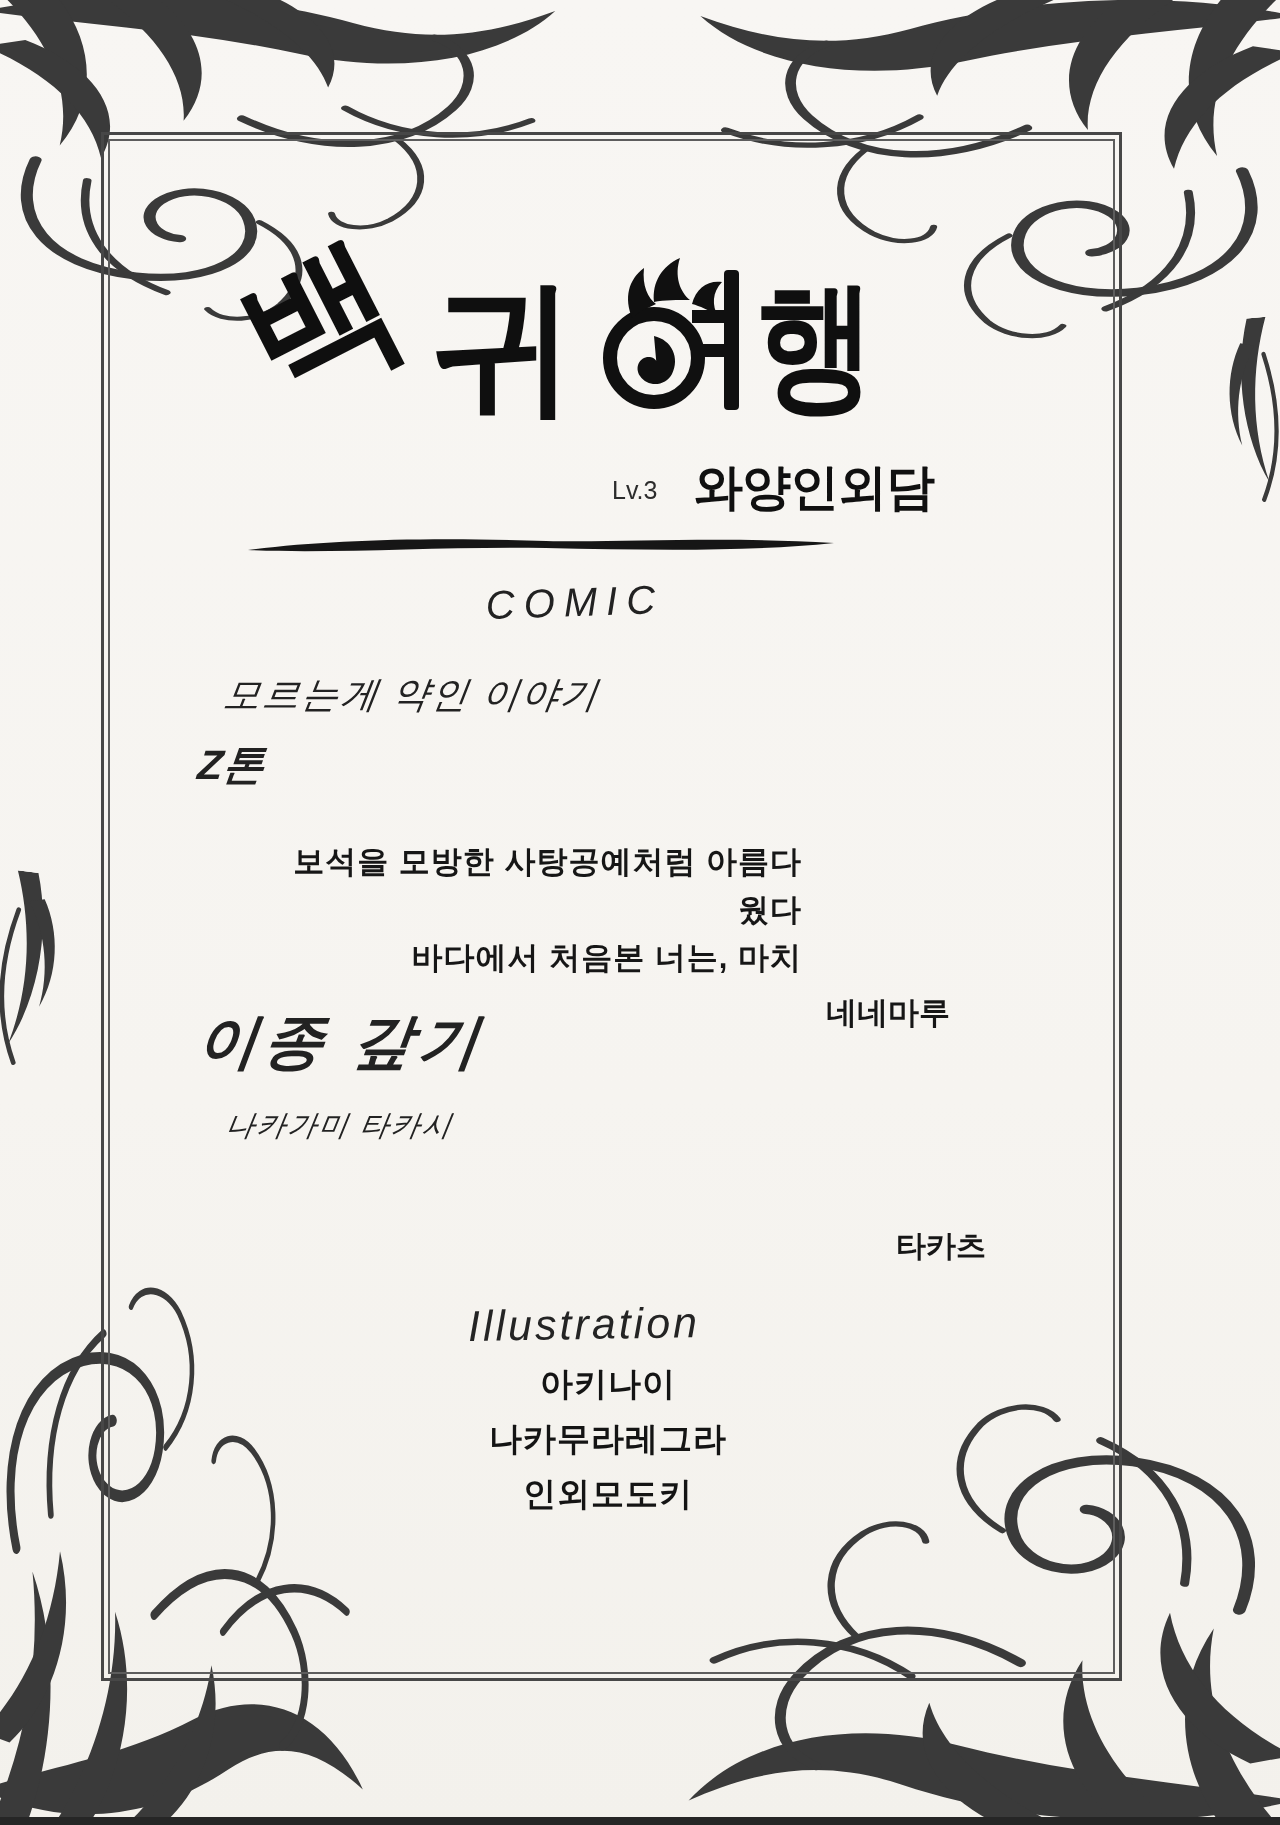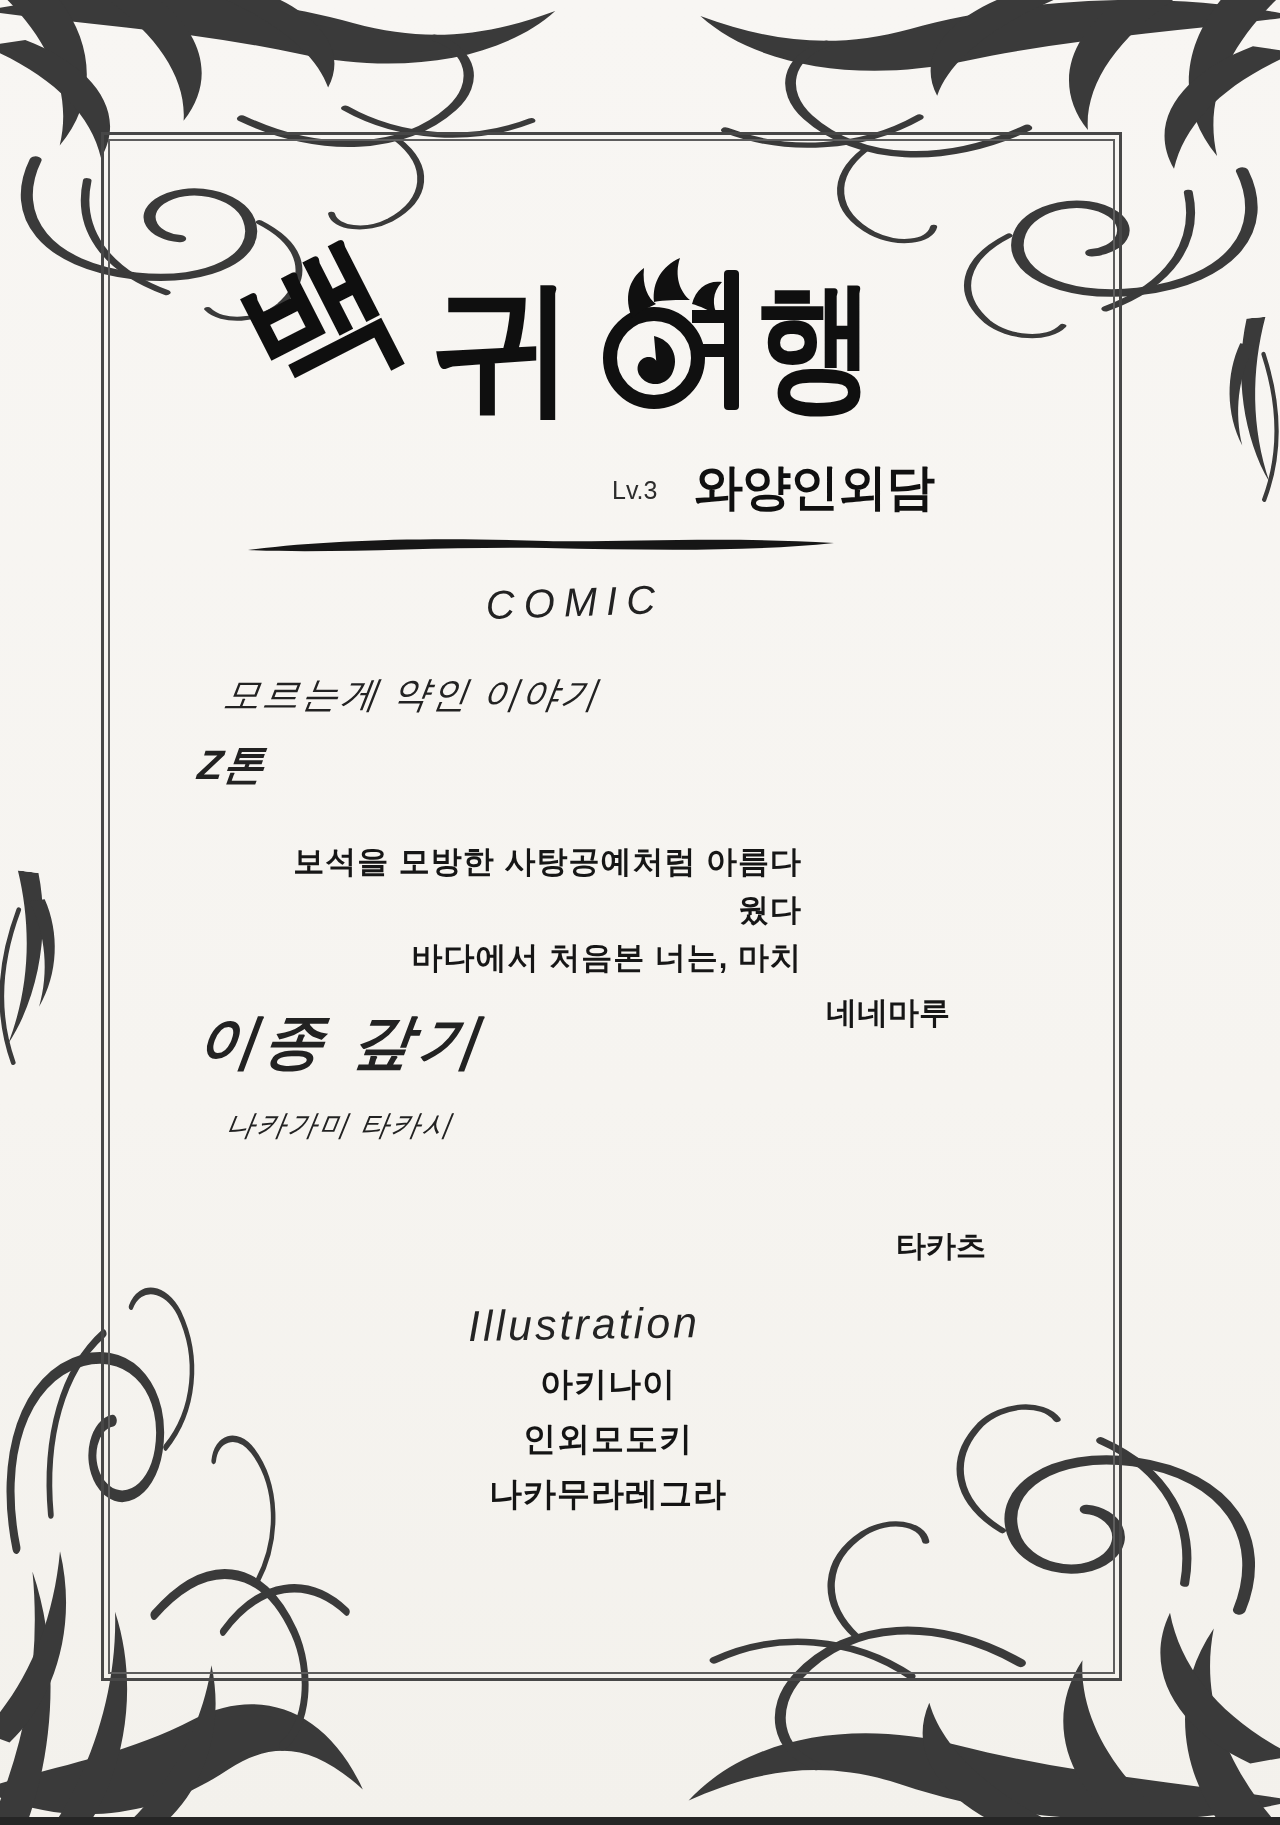--- a/index.html
+++ b/index.html
@@ -144,19 +144,19 @@
   <div class="abs e2-author">네네마루</div>
 
   <div class="abs hand e3-title">이종 갚기</div>
   <div class="abs hand e3-author">나카가미 타카시</div>
 
   <div class="abs e4-author">타카츠</div>
 
   <div class="abs illu-label hand">Illustration</div>
   <div class="abs illu-list">
     <div class="name">아키나이</div>
+    <div class="name">나카무라레그라</div>
     <div class="name">인외모도키</div>
-    <div class="name">나카무라레그라</div>
   </div>
 
   <div class="abs bottom-bar"></div>
 
 </div>
 
 </body></html>

